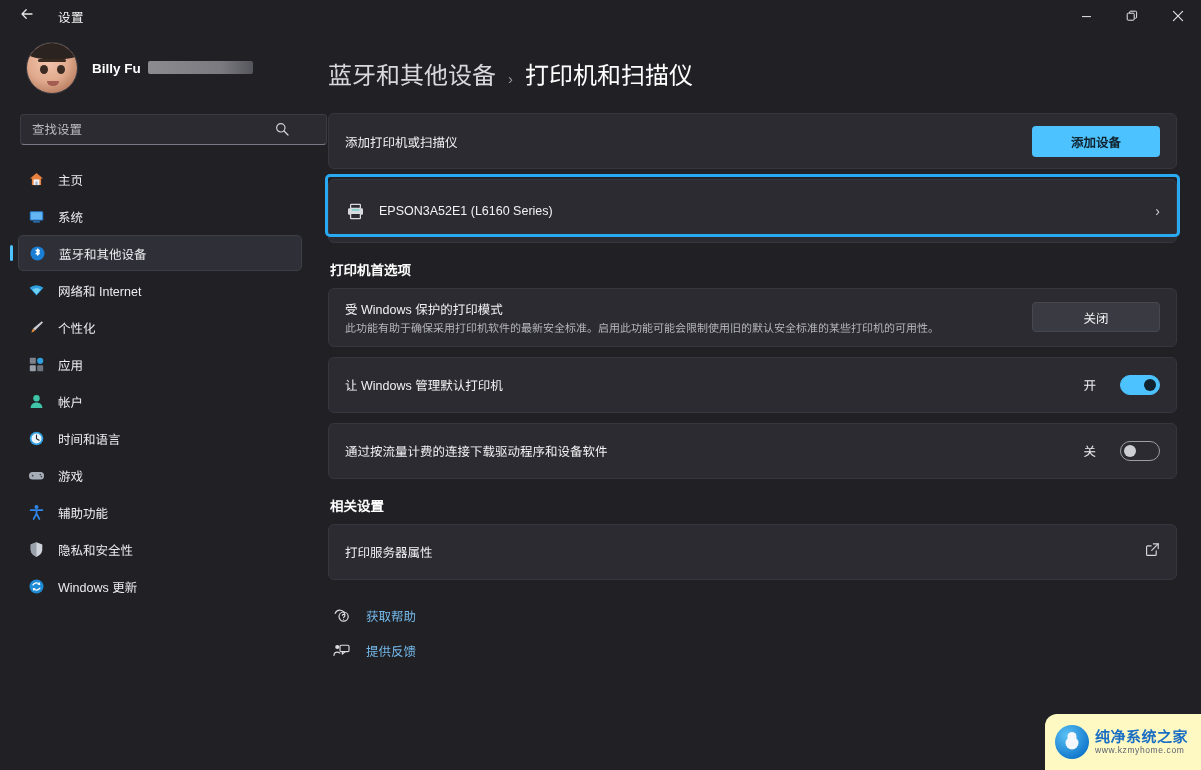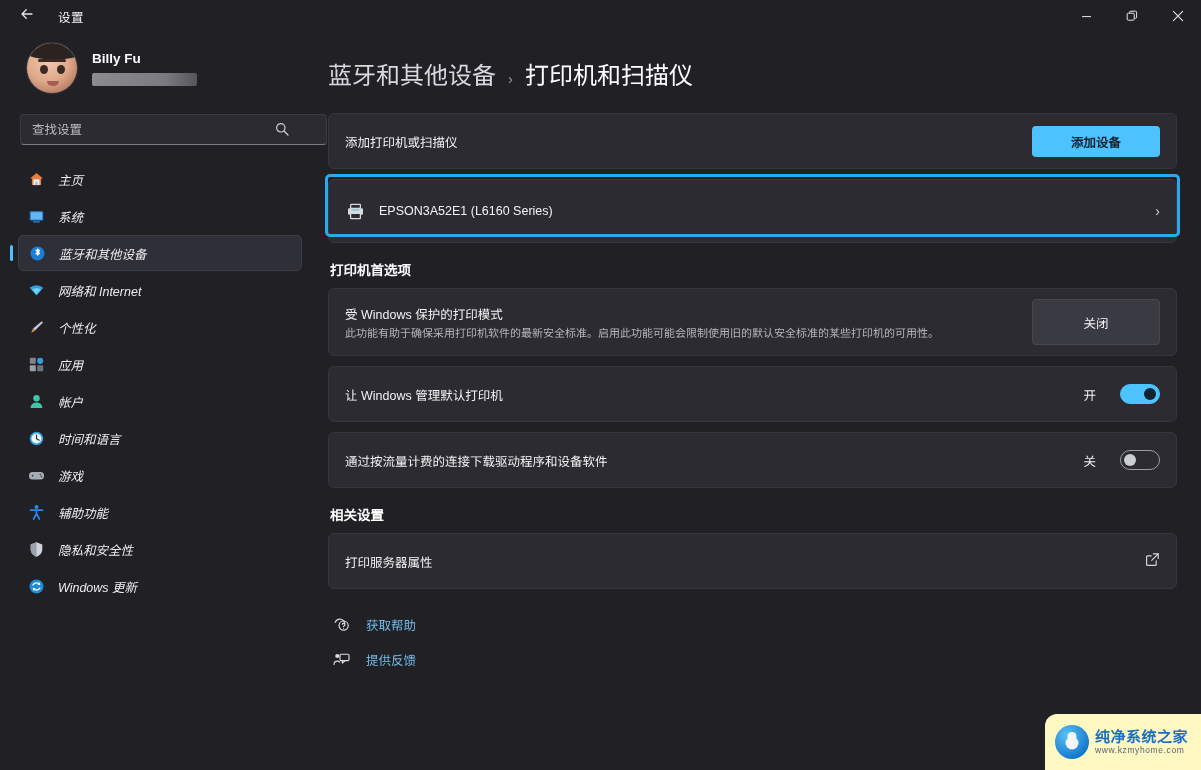--- a/index.html
+++ b/index.html
@@ -33,39 +33,39 @@
   .avatar {
     width: 52px; height: 52px; border-radius: 50%; flex: 0 0 52px; overflow: hidden;
     background: radial-gradient(circle at 42% 36%, #f3c6ae 0%, #e0a98c 48%, #b97f63 78%, #8d5c45 100%);
     position: relative; border: 1px solid #3a3a42;
   }
   .avatar .hair { position: absolute; top: -4px; left: -2px; width: 58px; height: 20px; background: #2b2320; border-radius: 50% 50% 40% 40%; }
   .avatar .eyeL, .avatar .eyeR { position: absolute; top: 22px; width: 8px; height: 9px; border-radius: 50%; background: #3c2b22; }
   .avatar .eyeL { left: 13px; } .avatar .eyeR { left: 30px; }
   .avatar .brow { position: absolute; top: 16px; left: 11px; width: 28px; height: 3px; background: #3a2a20; border-radius: 2px; }
   .avatar .mouth { position: absolute; top: 38px; left: 20px; width: 12px; height: 5px; border-radius: 0 0 8px 8px; background: #a45c53; }
-  .profile-text { display: flex; flex-direction: column; gap: 7px; }
+  .profile-text { display: flex; flex-direction: row; gap: 7px; }
   .profile-name { font-size: 13.5px; font-weight: bold; color: #fff; }
   .profile-mail { width: 105px; height: 13px; border-radius: 2px; background: linear-gradient(90deg,#8b8b90,#7a7a80 70%,#55555c); }
 
   .search-wrap { position: relative; margin: 2px 4px 16px 4px; }
   .search-input {
     width: 307px; height: 31px; border-radius: 4px; background: #2b2b31;
     border: 1px solid #3b3b43; border-bottom: 1px solid #7a7a86;
     color: #22c55e; font-size: 12.5px; padding: 0 32px 0 11px;
     font-family: inherit; outline: none;
   }
   .search-input::placeholder { color: #b9b9c0; }
   .search-icon { position: absolute; right: 11px; top: 8px; pointer-events: none; color: #cfcfd6; }
 
   .nav { display: flex; flex-direction: column; gap: 1px; padding: 0 2px; }
   .nav-item {
     display: flex; align-items: center; gap: 13px; height: 36px;
     padding: 0 10px; border-radius: 5px; cursor: pointer; position: relative;
-    color: #ececf0; font-size: 12.5px; font-style: italic;
+    color: #ececf0; font-size: 12.5px;
   }
   .nav-item.active { background: #2f2f37; border: 1px solid #3d3d46; }
   .nav-item.active::before {
     content: ""; position: absolute; left: -9px; top: 50%; transform: translateY(-50%);
     width: 3px; height: 16px; border-radius: 2px; background: #4cc2ff;
   }
   .nav-ico { width: 17px; height: 17px; flex: 0 0 17px; display: flex; align-items: center; justify-content: center; }
 
   
   .main { flex: 1 1 auto; padding: 0 24px 0 8px; overflow: hidden; position: relative; }
@@ -83,21 +83,21 @@
   .row-sub { font-size: 11px; color: #b4b4bc; margin-top: 3px; line-height: 1.35; }
   .row-spacer { flex: 1 1 auto; }
 
   .btn-accent {
     background: #4cc2ff; color: #10232e; font-size: 12.5px; font-weight: 600;
     border: none; border-radius: 4px; height: 31px; padding: 0 36px; cursor: pointer;
     font-family: Liberation Mono, monospace; min-width: 128px;
   }
   .btn-secondary {
     background: #3a3a42; color: #f2f2f5; font-size: 12.5px;
-    border: 1px solid #474750; border-radius: 4px; height: 46px; padding: 0 18px;
+    border: 1px solid #474750; border-radius: 4px; height: 30px; padding: 0 18px;
     cursor: pointer; font-family: inherit; min-width: 128px;
   }
 
   .printer-row { min-height: 62px; }
   .highlight-box {
     position: absolute; border: 3px solid #29a9f0; border-radius: 5px;
     pointer-events: none; z-index: 4;
   }
 
   .chev { color: #cfcfd6; font-size: 14px; }

